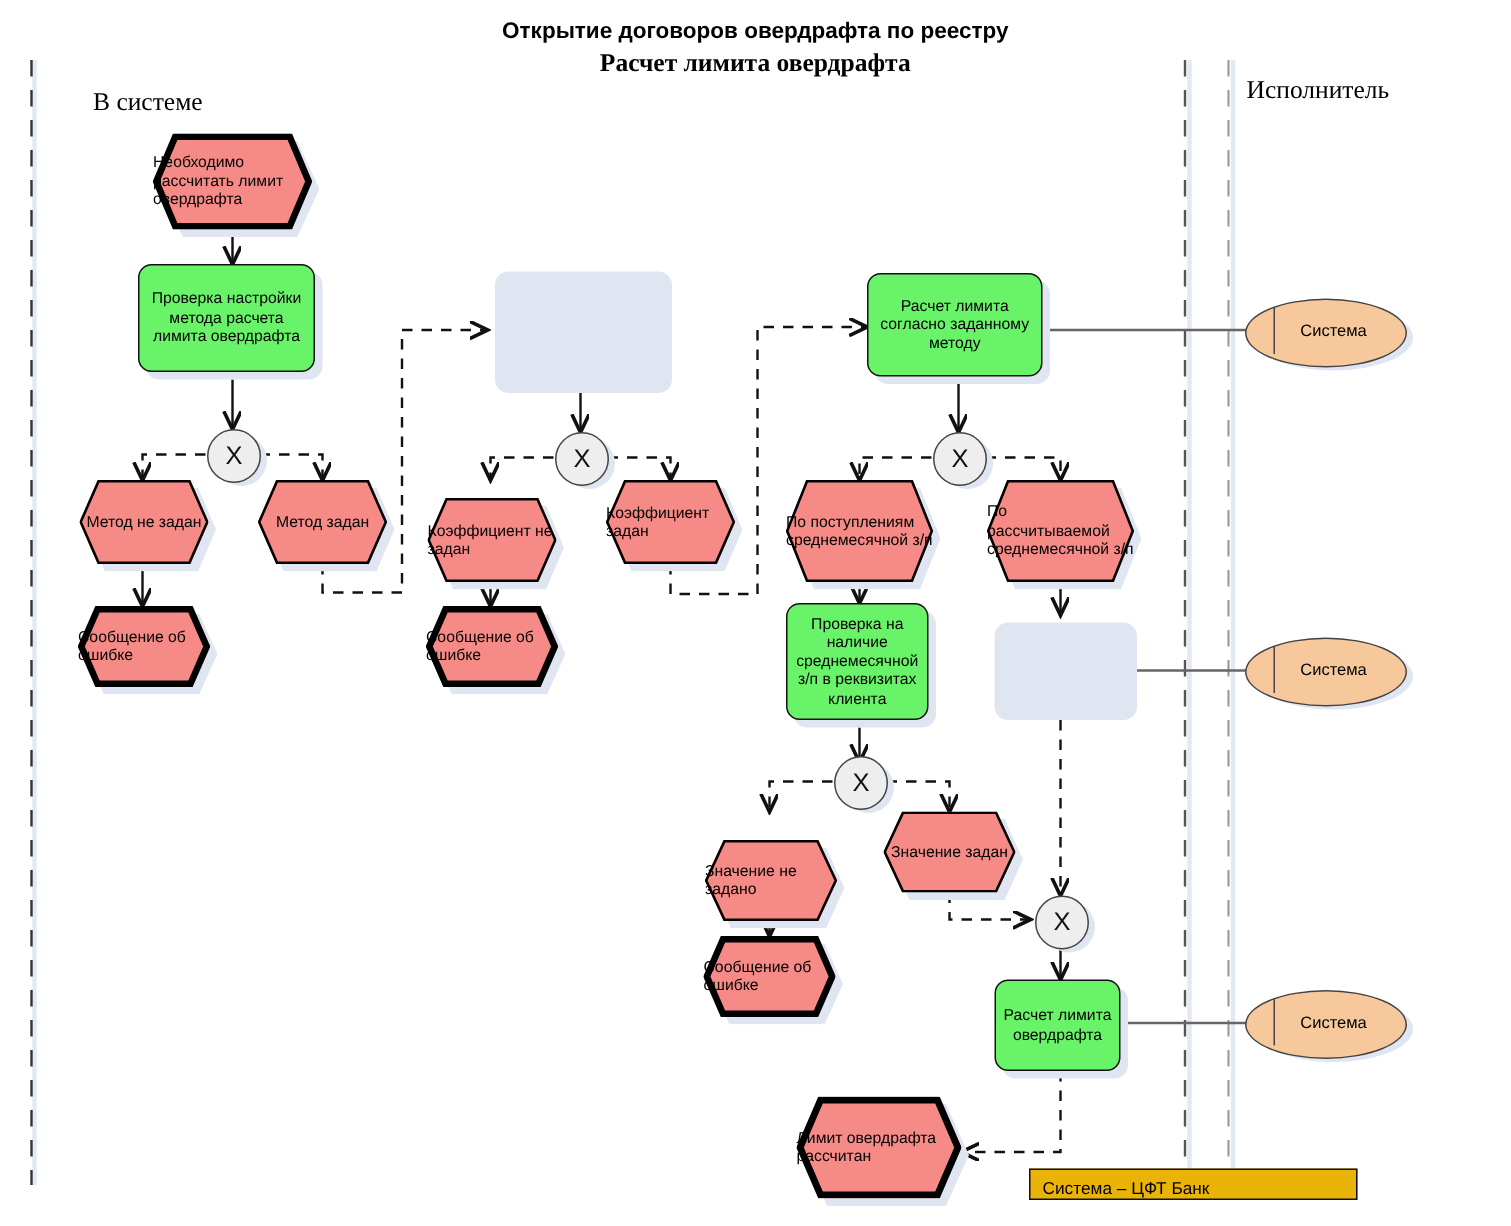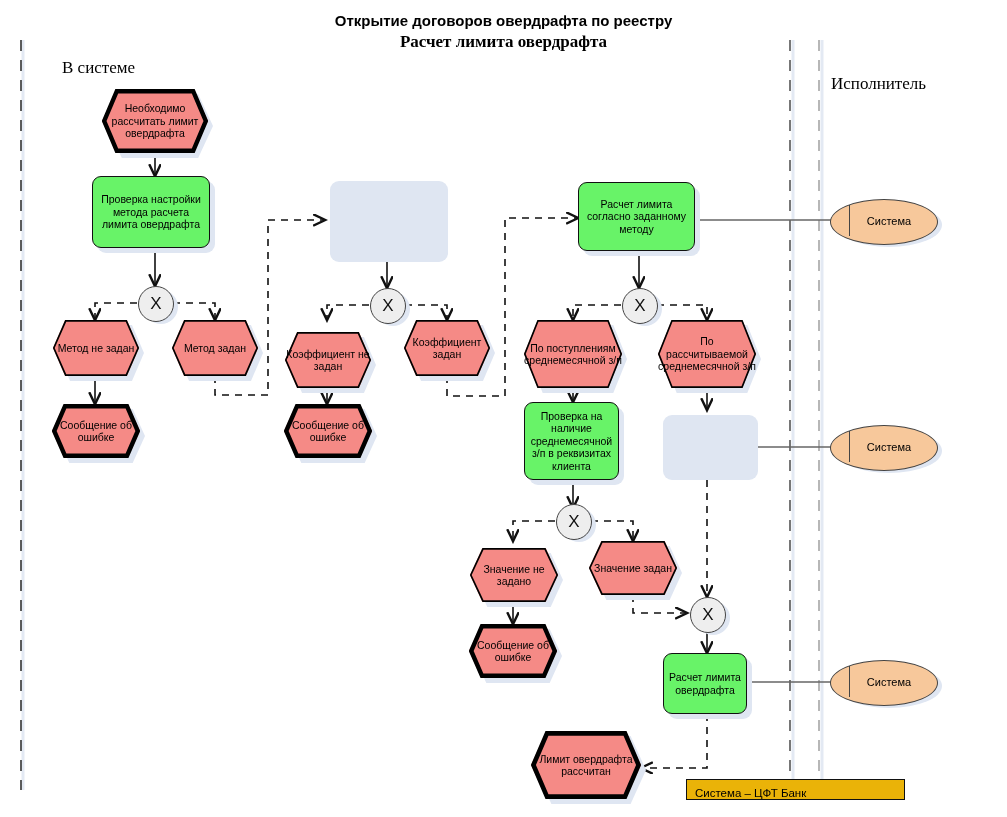--- a/index.html
+++ b/index.html
@@ -20,21 +20,21 @@
   
   .task{background:#68f368;border:1.4px solid #111;border-radius:9px;}
   
   .hexwrap{position:absolute;}
   .hexwrap .hexshadow{position:absolute;left:5px;top:5px;width:100%;height:100%;
         background:#dfe6f2;clip-path:polygon(14% 0,86% 0,100% 50%,86% 100%,14% 100%,0 50%);}
   .hexwrap .hexfill{position:absolute;left:0;top:0;width:100%;height:100%;
         background:#f58a86;clip-path:polygon(14% 0,86% 0,100% 50%,86% 100%,14% 100%,0 50%);}
   .hexwrap .hexborder{position:absolute;left:0;top:0;width:100%;height:100%;}
   .hexwrap .hexlabel{position:absolute;left:0;top:0;width:100%;height:100%;display:flex;
-        align-items:center;justify-content:center;text-align:center;
+        align-items:center;justify-content:center;text-align:left;
         font-family:"Liberation Sans",sans-serif;font-size:10.5px;line-height:1.18;color:#000;}
 
   .gw{position:absolute;border-radius:50%;background:#eeeeee;border:1.4px solid #444;
       display:flex;align-items:center;justify-content:center;
       font-family:"Liberation Sans",sans-serif;font-size:17px;color:#111;}
   .gwshadow{position:absolute;border-radius:50%;background:#dfe6f2;}
 
   .ell{position:absolute;border-radius:50%;background:#f7c89b;border:1.3px solid #444;}
   .ellshadow{position:absolute;border-radius:50%;background:#dfe6f2;}
   .elllabel{position:absolute;display:flex;align-items:center;justify-content:center;
@@ -49,21 +49,21 @@
 </style>
 </head>
 <body>
 
 <div id="stage">
 
   <div class="ttl1" style="left:0;top:12px;">Открытие договоров овердрафта по реестру</div>
   <div class="ttl2" style="left:0;top:32px;">Расчет лимита овердрафта</div>
 
   <div class="lane-lbl" style="left:62px;top:58px;">В системе</div>
-  <div class="lane-lbl" style="left:831px;top:50px;margin-top:24px;">Исполнитель</div>
+  <div class="lane-lbl" style="left:831px;top:50px;">Исполнитель</div>
 
   <svg id="svgroot">
     <defs>
       <marker id="ar" markerWidth="9" markerHeight="9" refX="7.4" refY="3.6" orient="auto">
         <path d="M0,0 L7.6,3.6 L0,7.2" fill="none" stroke="#111" stroke-width="1.5"></path>
       </marker>
     </defs>
 
     <g>
       <line x1="23" y1="40" x2="23" y2="790" stroke="#e3e9f3" stroke-width="3"></line>
@@ -231,21 +231,21 @@
     <span>Проверка на наличие среднемесячной з/п в реквизитах клиента</span>
   </div>
 
   <div class="taskshadow" style="left:663px;top:415px;width:95px;height:65px;"></div>
 
   <div class="gwshadow" style="left:562px;top:508px;width:34px;height:34px;"></div>
   <div class="gw" style="left:556px;top:504px;width:34px;height:34px;">
     <span>X</span>
   </div>
 
-  <div class="hexwrap" style="left:470px;top:548px;width:88px;height:54px;">
+  <div class="hexwrap" style="left:470px;top:560px;width:88px;height:54px;">
     <div class="hexshadow"></div>
     <div class="hexfill"></div>
     <svg class="hexborder" viewBox="0 0 88 54" preserveAspectRatio="none">
       <polygon points="13,0.8 75,0.8 87.2,27 75,53.2 13,53.2 0.8,27" fill="none" stroke="#000" stroke-width="1.7"></polygon>
     </svg>
     <div class="hexlabel">Значение не задано</div>
   </div>
 
   <div class="hexwrap" style="left:589px;top:541px;width:88px;height:54px;">
     <div class="hexshadow"></div>

